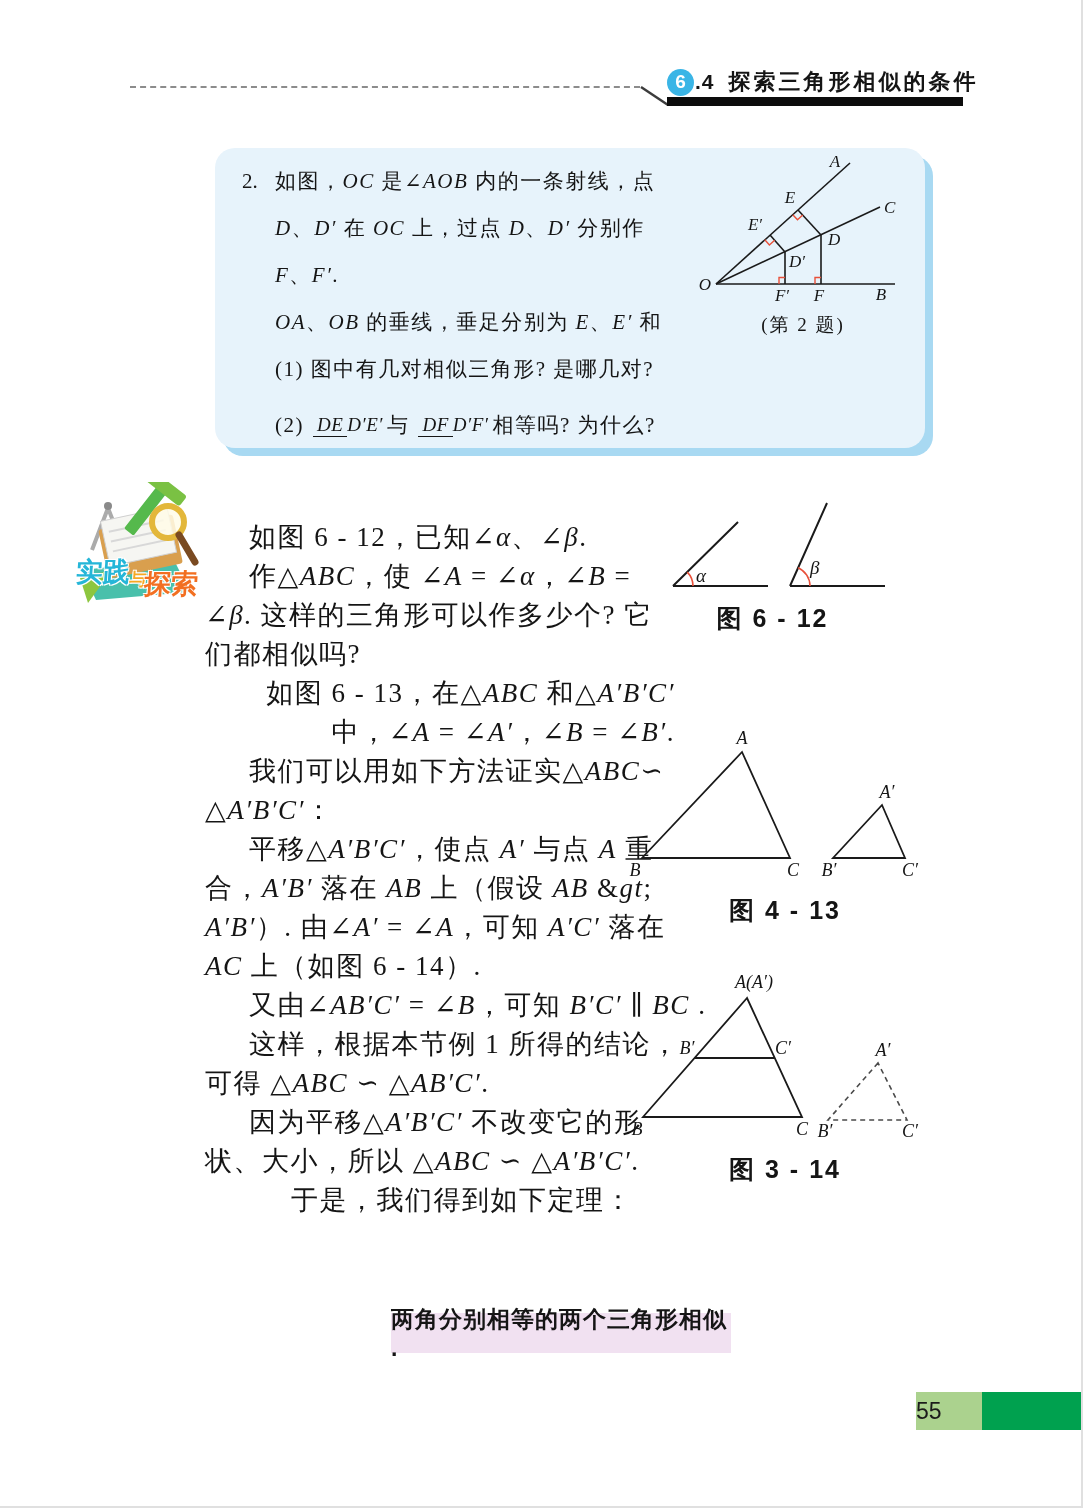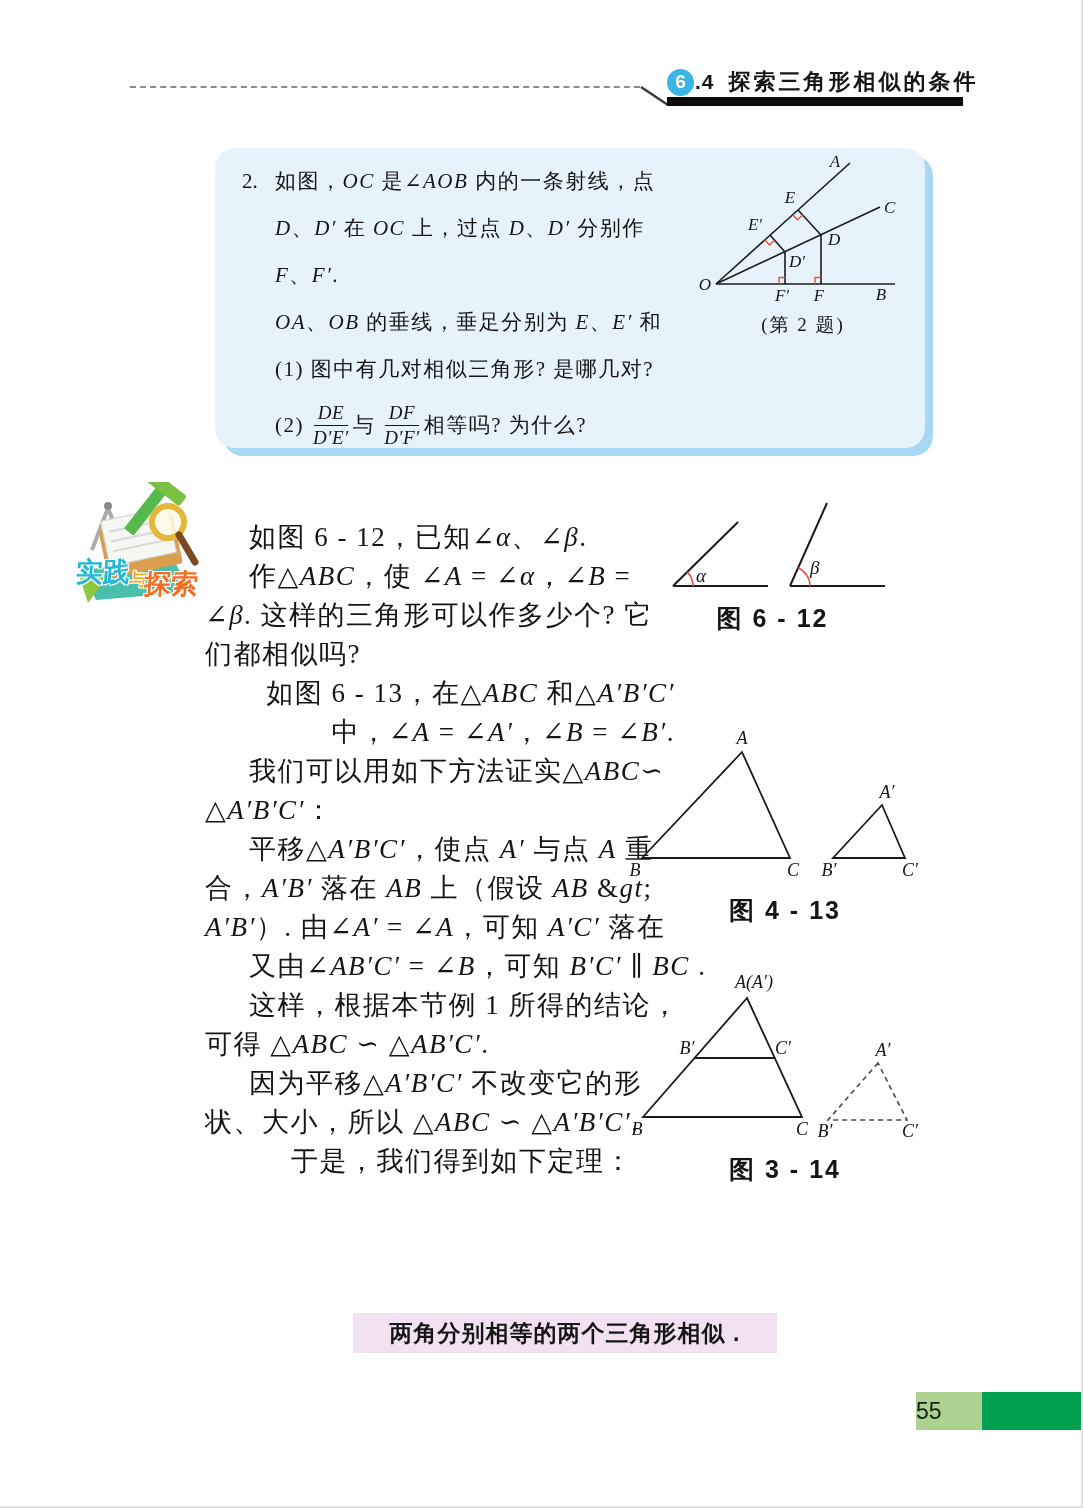--- a/index.html
+++ b/index.html
@@ -23,21 +23,21 @@
   .hdr-bar { position:absolute; left:667px; top:97px; width:296px; height:9px; background:#0c0c0c; }
 
   
   .problem-card { position:absolute; left:215px; top:148px; width:710px; height:300px;
                   background:#e7f3fb; border-radius:20px; box-shadow:8px 8px 0 #a8d9f2; }
   .prob-num { position:absolute; left:27px; top:10px; font-size:21px; line-height:47px; }
   .prob-lines { position:absolute; left:60px; top:10px; width:410px; font-size:21px; line-height:47px;
                 letter-spacing:1.5px; white-space:nowrap; }
   .q2row { display:flex; align-items:center; height:60px; margin-top:2px; white-space:nowrap; }
   .q2row > span { margin-right:4px; }
-  .frac { display:inline-flex; flex-direction:column; align-items:center; font-size:19px;
+  .frac { display:inline-flex; flex-direction:row; align-items:center; font-size:19px;
           line-height:1.25; margin:0 5px; letter-spacing:0.5px; }
   .frac .fnum { border-bottom:1.6px solid #151515; padding:0 4px; }
   .prob-fig { position:absolute; left:468px; top:6px; width:240px; }
   .prob-fig-caption { text-align:center; font-size:19px; margin-top:2px; letter-spacing:2px; }
 
   
   .badge { position:absolute; left:76px; top:482px; width:132px; height:124px; }
   .badge-words { position:absolute; left:0px; top:72px; width:132px;
                  font-family:"Liberation Sans","DejaVu Sans",sans-serif; font-weight:bold;
                  transform:skewX(-4deg); white-space:nowrap; }
@@ -57,21 +57,21 @@
   .mt-a { margin-top:36px;text-align:right; }
   .mt-b { margin-top:39px;text-align:center; }
 
   
   .figbox { position:absolute; }
   .figcap { text-align:center; font-family:"Liberation Sans","DejaVu Sans",sans-serif;
             font-weight:bold; font-size:25px; letter-spacing:2px; }
   .geo-label { font-family:"Liberation Serif","DejaVu Serif",serif; font-style:italic; fill:#151515; }
 
   
-  .theorem { position:absolute; left:353px; top:1313px; width:424px; height:40px;
+  .theorem { position:absolute; left:391px; top:1313px; width:340px; height:40px;
              background:#f1e1f1; display:flex; align-items:center; justify-content:center;
              font-family:"Liberation Sans","DejaVu Sans",sans-serif; font-weight:bold;
              font-size:23px; letter-spacing:1px; color:#151515; }
 
   
   .page-badge { position:absolute; left:916px; top:1392px; width:78px; height:38px; background:#abd28e;
                 display:flex; align-items:center; justify-content:flex-start;
                 font-family:"Liberation Sans","DejaVu Sans",sans-serif; font-size:23px; color:#1b1b1b; }
   .footer-bar { position:absolute; left:982px; top:1392px; width:101px; height:38px; background:#00a14f; }
 </style>
@@ -191,20 +191,21 @@
       <span class="tl" style="display:block">中，∠<i class="mv">A</i> = ∠<i class="mv">A′</i>，∠<i class="mv">B</i> = ∠<i class="mv">B′</i>.</span>
     </p>
     <p>
       <span class="tl ind" style="display:block">我们可以用如下方法证实△<i class="mv">ABC</i>∽</span>
       <span class="tl" style="display:block">△<i class="mv">A′B′C′</i>：</span>
     </p>
     <p>
       <span class="tl ind" style="display:block">平移△<i class="mv">A′B′C′</i>，使点 <i class="mv">A′</i> 与点 <i class="mv">A</i> 重</span>
       <span class="tl" style="display:block">合，<i class="mv">A′B′</i> 落在 <i class="mv">AB</i> 上（假设 <i class="mv">AB</i> &amp;<i class="mv">gt</i>;</span>
       <span class="tl" style="display:block"><i class="mv">A′B′</i>）. 由∠<i class="mv">A′</i> = ∠<i class="mv">A</i>，可知 <i class="mv">A′C′</i> 落在</span>
+      <span class="tl" style="display:block"><i class="mv">AC</i> 上（如图 6 - 14）.</span>
     </p>
     <p>
       <span class="tl ind" style="display:block">又由∠<i class="mv">AB′C′</i> = ∠<i class="mv">B</i>，可知 <i class="mv">B′C′</i> ∥ <i class="mv">BC</i> .</span>
     </p>
     <p>
       <span class="tl ind" style="display:block">这样，根据本节例 1 所得的结论，</span>
       <span class="tl" style="display:block">可得 △<i class="mv">ABC</i> ∽ △<i class="mv">AB′C′</i>.</span>
     </p>
     <p>
       <span class="tl ind" style="display:block">因为平移△<i class="mv">A′B′C′</i> 不改变它的形</span>

